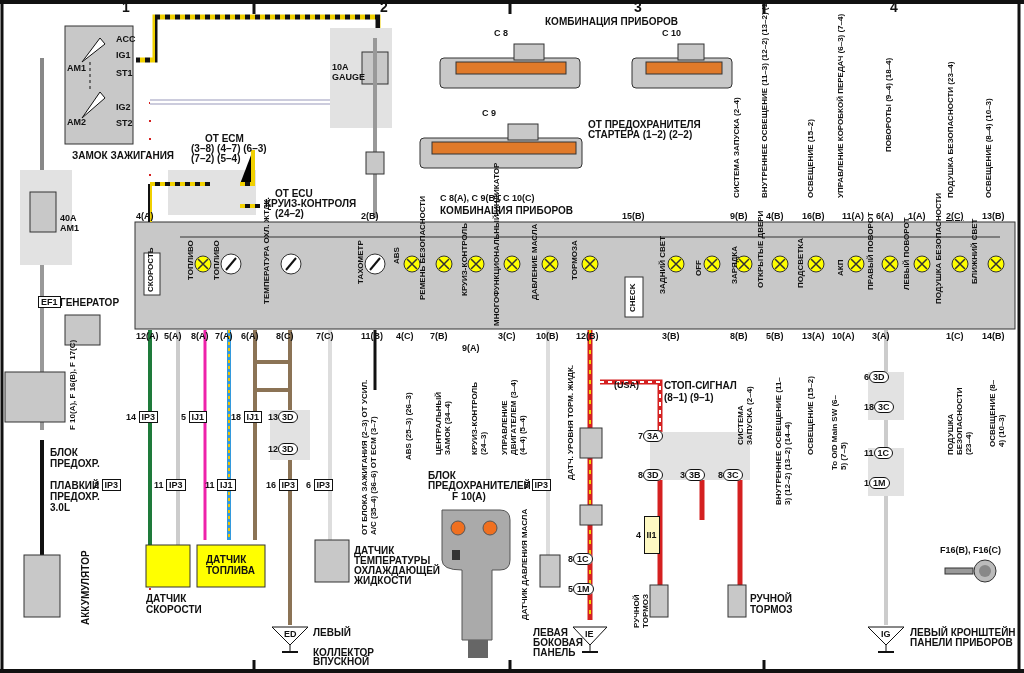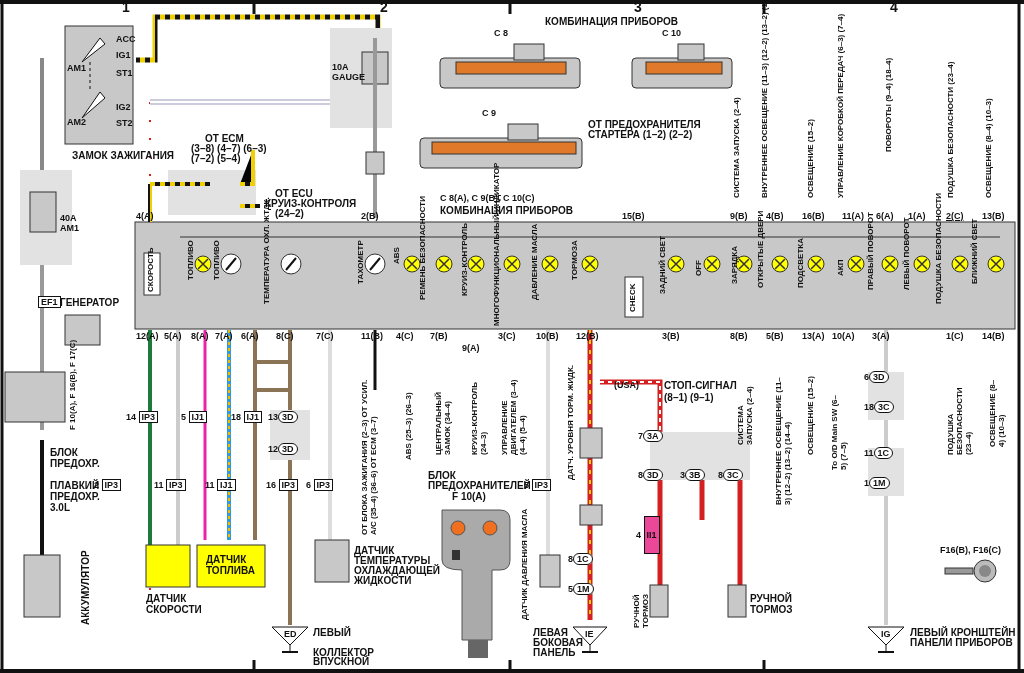--- a/index.html
+++ b/index.html
@@ -354,21 +354,21 @@
     <div class="t s" style="left: 982px; top: 331px;">14(B)</div>
     <div class="t s" style="left: 126px; top: 412px;"><span>14 </span><span style="border: 1px solid rgb(17, 17, 17); background: rgb(255, 255, 255); padding: 0px 2px;">IP3</span></div>
     <div class="t s" style="left: 154px; top: 480px;"><span>11 </span><span style="border: 1px solid rgb(17, 17, 17); background: rgb(255, 255, 255); padding: 0px 2px;">IP3</span></div>
     <div class="t s" style="left: 181px; top: 412px;"><span>5 </span><span style="border: 1px solid rgb(17, 17, 17); background: rgb(255, 255, 255); padding: 0px 2px;">IJ1</span></div>
     <div class="t s" style="left: 205px; top: 480px;"><span>11 </span><span style="border: 1px solid rgb(17, 17, 17); background: rgb(255, 255, 255); padding: 0px 2px;">IJ1</span></div>
     <div class="t s" style="left: 231px; top: 412px;"><span>18 </span><span style="border: 1px solid rgb(17, 17, 17); background: rgb(255, 255, 255); padding: 0px 2px;">IJ1</span></div>
     <div class="t s" style="left: 266px; top: 480px;"><span>16 </span><span style="border: 1px solid rgb(17, 17, 17); background: rgb(255, 255, 255); padding: 0px 2px;">IP3</span></div>
     <div class="t s" style="left: 306px; top: 480px;"><span>6 </span><span style="border: 1px solid rgb(17, 17, 17); background: rgb(255, 255, 255); padding: 0px 2px;">IP3</span></div>
     <div class="t s" style="left: 94px; top: 480px;"><span>2 </span><span style="border: 1px solid rgb(17, 17, 17); background: rgb(255, 255, 255); padding: 0px 2px;">IP3</span></div>
     <div class="t s" style="left: 524px; top: 480px;"><span>5 </span><span style="border: 1px solid rgb(17, 17, 17); background: rgb(255, 255, 255); padding: 0px 2px;">IP3</span></div>
-    <div class="t s" style="left: 636px; top: 530px;"><span>4 </span><span style="border: 1px solid rgb(17, 17, 17); background: #ec4899; padding: 13px 2px;">II1</span></div>
+    <div class="t s" style="left: 636px; top: 530px;"><span>4 </span><span style="border: 1px solid rgb(17, 17, 17); background: #fef9c3; padding: 13px 2px;">II1</span></div>
     <div class="t s" style="left: 268px; top: 412px;"><span>13</span><span style="border: 1px solid rgb(17, 17, 17); border-radius: 8px; background: rgb(255, 255, 255); padding: 0px 3px;">3D</span></div>
     <div class="t s" style="left: 268px; top: 444px;"><span>12</span><span style="border: 1px solid rgb(17, 17, 17); border-radius: 8px; background: rgb(255, 255, 255); padding: 0px 3px;">3D</span></div>
     <div class="t s" style="left: 638px; top: 431px;"><span>7</span><span style="border: 1px solid rgb(17, 17, 17); border-radius: 8px; background: rgb(255, 255, 255); padding: 0px 3px;">3A</span></div>
     <div class="t s" style="left: 638px; top: 470px;"><span>8</span><span style="border: 1px solid rgb(17, 17, 17); border-radius: 8px; background: rgb(255, 255, 255); padding: 0px 3px;">3D</span></div>
     <div class="t s" style="left: 680px; top: 470px;"><span>3</span><span style="border: 1px solid rgb(17, 17, 17); border-radius: 8px; background: rgb(255, 255, 255); padding: 0px 3px;">3B</span></div>
     <div class="t s" style="left: 718px; top: 470px;"><span>8</span><span style="border: 1px solid rgb(17, 17, 17); border-radius: 8px; background: rgb(255, 255, 255); padding: 0px 3px;">3C</span></div>
     <div class="t s" style="left: 568px; top: 554px;"><span>8</span><span style="border: 1px solid rgb(17, 17, 17); border-radius: 8px; background: rgb(255, 255, 255); padding: 0px 3px;">1C</span></div>
     <div class="t s" style="left: 568px; top: 584px;"><span>5</span><span style="border: 1px solid rgb(17, 17, 17); border-radius: 8px; background: rgb(255, 255, 255); padding: 0px 3px;">1M</span></div>
     <div class="t s" style="left: 864px; top: 372px;"><span>6</span><span style="border: 1px solid rgb(17, 17, 17); border-radius: 8px; background: rgb(255, 255, 255); padding: 0px 3px;">3D</span></div>
     <div class="t s" style="left: 864px; top: 402px;"><span>18</span><span style="border: 1px solid rgb(17, 17, 17); border-radius: 8px; background: rgb(255, 255, 255); padding: 0px 3px;">3C</span></div>

